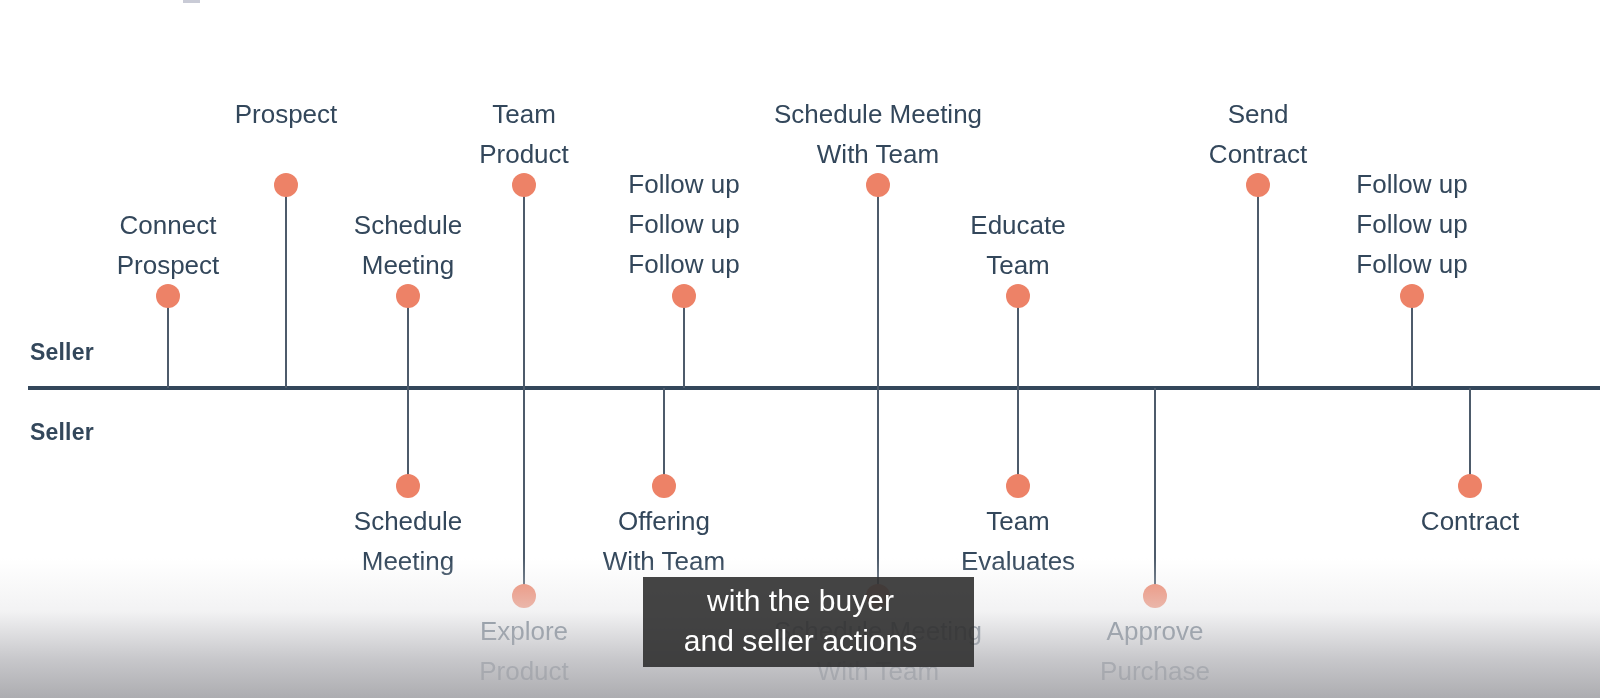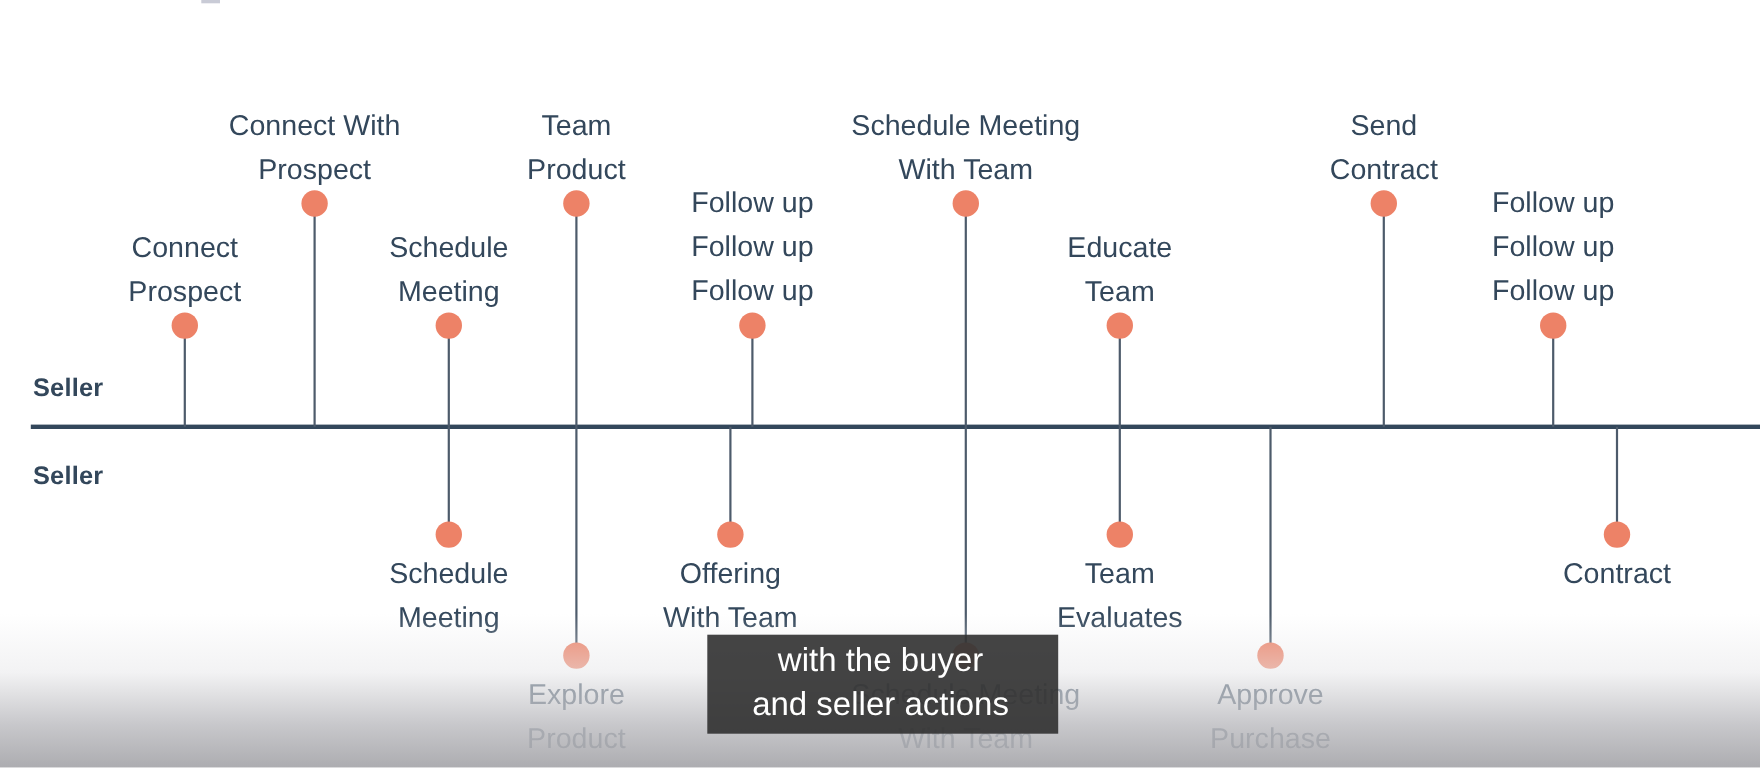--- a/index.html
+++ b/index.html
@@ -88,21 +88,21 @@
       rgba(168,168,172,0.95) 100%);
     pointer-events: none;
   }
 
   
   .caption {
     position: absolute;
     left: 643px;
     top: 577px;
     width: 315px;
-    padding: 4px 4px 6px 0;
+    padding: 4px 16px 6px 0;
     background: rgba(48,48,48,0.90);
     color: #ffffff;
     font-size: 30px;
     line-height: 40px;
     text-align: center;
     font-family: "Liberation Sans", sans-serif;
   }
   .caption div { white-space: nowrap; }
 
   
@@ -133,21 +133,20 @@
         <div class="dot" style="top: 284px; background: rgb(237, 130, 103);"></div>
         <div class="node-label" style="top: 205px;">
           <div>Connect</div>
           <div>Prospect</div>
         </div>
       </div>
       <div class="node" style="left: 286px;">
         <div class="stem" style="top: 195px; height: 193px;"></div>
         <div class="dot" style="top: 173px; background: rgb(237, 130, 103);"></div>
         <div class="node-label" style="top: 94px;">
-          <div>Connect With</div>
           <div>Prospect</div>
         </div>
       </div>
       <div class="node" style="left: 408px;">
         <div class="stem" style="top: 306px; height: 82px;"></div>
         <div class="dot" style="top: 284px; background: rgb(237, 130, 103);"></div>
         <div class="node-label" style="top: 205px;">
           <div>Schedule</div>
           <div>Meeting</div>
         </div>

